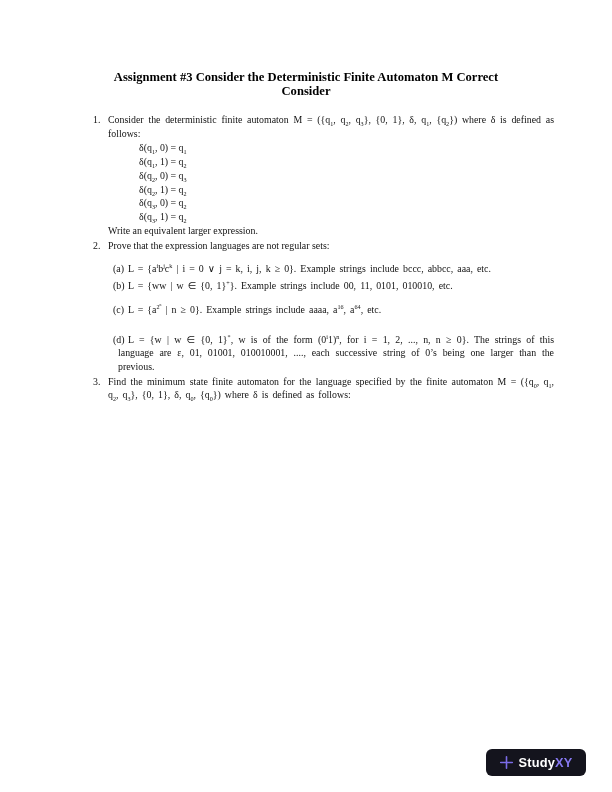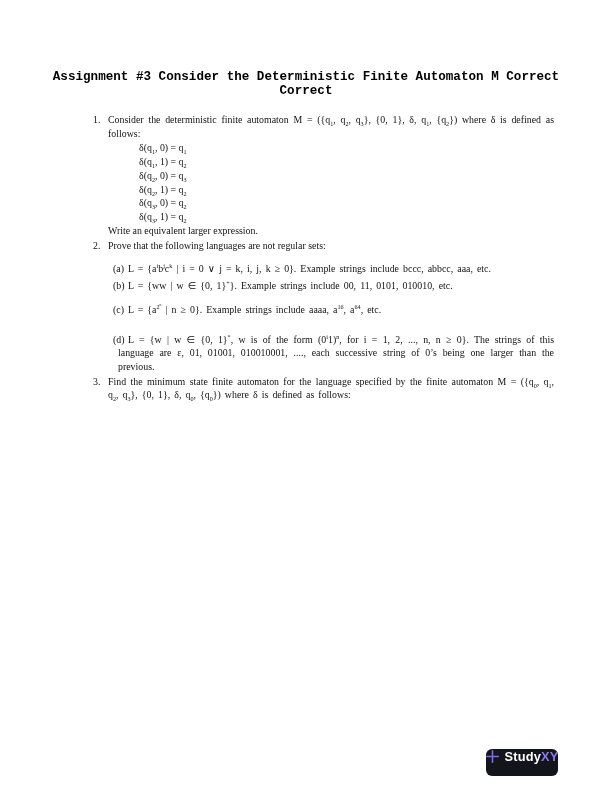--- a/index.html
+++ b/index.html
@@ -12,21 +12,20 @@
     color: #121212;
     overflow: hidden;
   }
   .doc-title {
     padding-top: 71px;
     text-align: center;
     font-weight: bold;
     font-size: 12.6px;
     line-height: 13.5px;
     color: #000000;
-    font-family: Liberation Mono, monospace;
   }
   .content {
     margin: 15px 58px 0 93px;
     font-size: 9.9px;
     line-height: 13.7px;
   }
   .content p { margin: 0; }
   .justified { text-align: justify; word-spacing: 1.6px; }
   .question { position: relative; padding-left: 15px; }
   .qnum { position: absolute; left: 0; top: 0; }
@@ -44,44 +43,45 @@
   }
   .sub-item + .sub-item { margin-top: 3.5px; }
   .sub-item.gap-md { margin-top: 10px; }
   .sub-item.gap-lg { margin-top: 16px; }
   .sub-label { position: absolute; left: 5px; top: 0; text-indent: 0; }
   sub, sup { font-size: 0.62em; line-height: 0; }
   .badge {
     position: absolute;
     left: 486px;
     top: 749px;
-    width: 72px;
+    width: 100px;
     height: 27px;
     border-radius: 6px;
     display: flex;
+    align-items: center;
     justify-content: center;
     gap: 4px;
     font-family: "Liberation Sans", sans-serif;
   }
   .badge svg { display: block; }
   .brand {
     font-size: 12.8px;
     font-weight: bold;
     color: #ffffff;
     letter-spacing: 0.2px;
   }
 </style>
 </head>
 <body>
 
 <div class="page">
 
   <div class="doc-title">
     <div>Assignment #3 Consider the Deterministic Finite Automaton M Correct</div>
-    <div>Correct</div>
+    <div>Consider</div>
   </div>
 
   <div class="content">
 
     <div class="question">
       <span class="qnum">1.</span>
       <div>
         <p class="justified">Consider the deterministic finite automaton M = ({q<sub>1</sub>, q<sub>2</sub>, q<sub>3</sub>}, {0, 1}, δ, q<sub>1</sub>, {q<sub>2</sub>}) where δ is defined as follows:</p>
         <div class="transitions">
           <div class="transition">δ(q<sub>1</sub>, 0) = q<sub>1</sub></div>
@@ -91,21 +91,21 @@
           <div class="transition">δ(q<sub>3</sub>, 0) = q<sub>2</sub></div>
           <div class="transition">δ(q<sub>3</sub>, 1) = q<sub>2</sub></div>
         </div>
         <p>Write an equivalent larger expression.</p>
       </div>
     </div>
 
     <div class="question q2">
       <span class="qnum">2.</span>
       <div>
-        <p>Prove that the following languages are not regular sets:</p>
+        <p>Prove that the expression languages are not regular sets:</p>
         <div class="sub-list">
           <div class="sub-item">
             <span class="sub-label">(a)</span>
             <span>L = {a<sup>i</sup>b<sup>j</sup>c<sup>k</sup> | i = 0 ∨ j = k, i, j, k ≥ 0}. Example strings include bccc, abbcc, aaa, etc.</span>
           </div>
           <div class="sub-item">
             <span class="sub-label">(b)</span>
             <span>L = {ww | w ∈ {0, 1}<sup>+</sup>}. Example strings include 00, 11, 0101, 010010, etc.</span>
           </div>
           <div class="sub-item gap-md">

